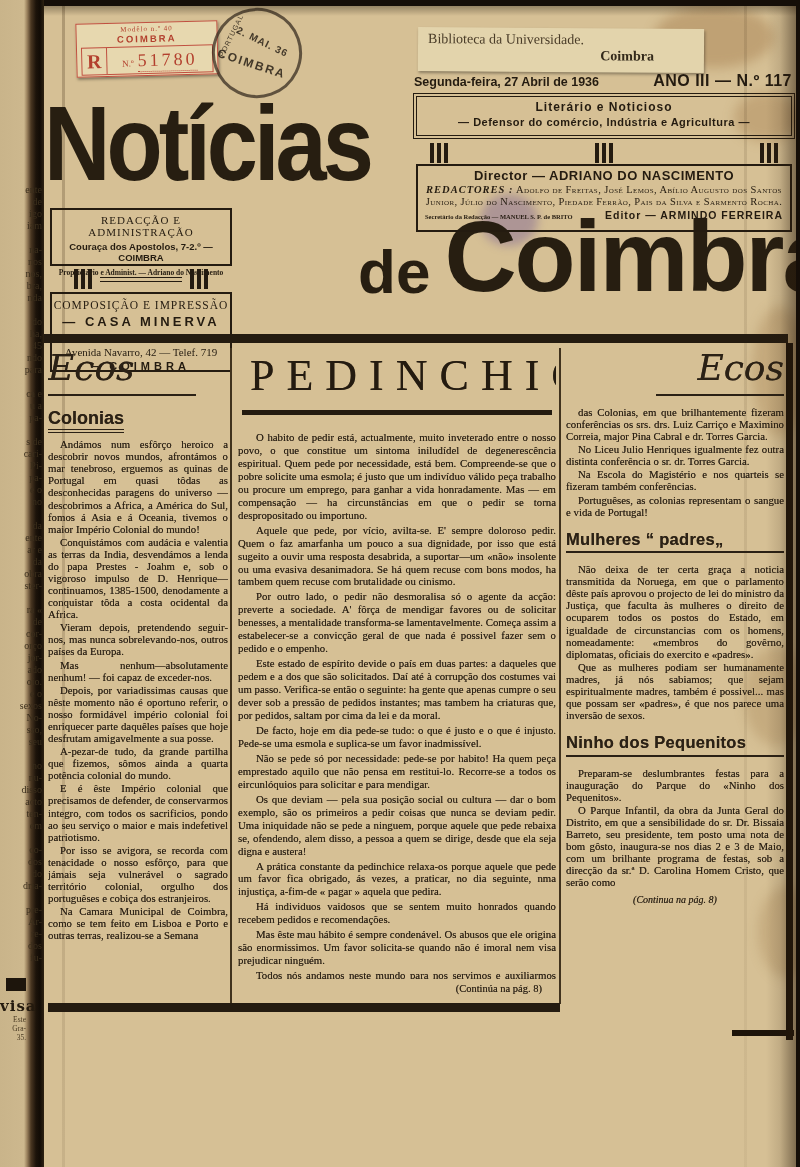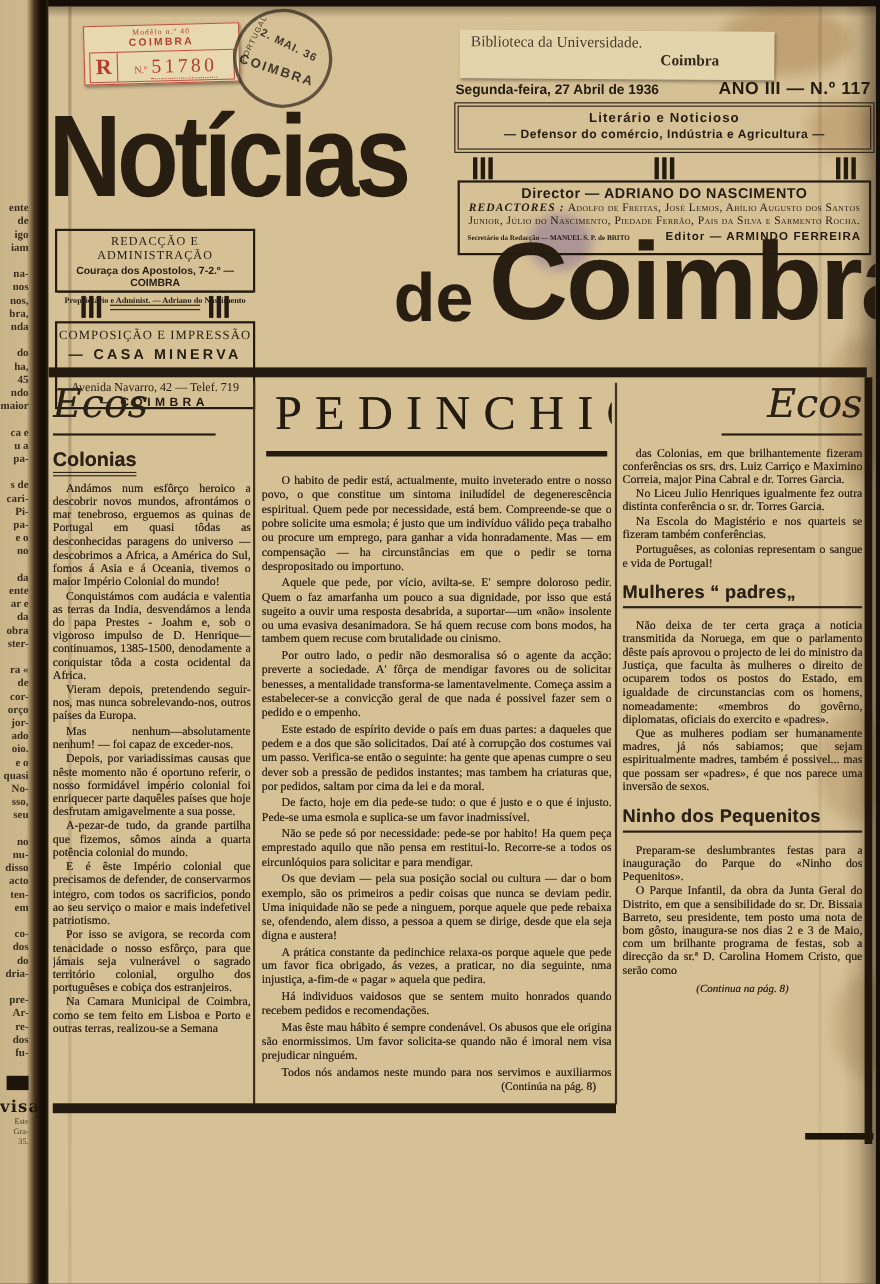--- a/index.html
+++ b/index.html
@@ -11,21 +11,21 @@
     background:linear-gradient(270deg,rgba(40,25,10,.5),rgba(40,25,10,.12) 16px,transparent 30px),
                linear-gradient(180deg,rgba(30,20,8,.35),transparent 10px);}
   .stain{position:absolute;border-radius:50%;filter:blur(6px);pointer-events:none;}
   .crease{position:absolute;top:0;bottom:0;width:3px;pointer-events:none;
     background:linear-gradient(180deg,rgba(70,50,25,.28),rgba(70,50,25,.10));}
   .smudge{position:absolute;border-radius:50%;filter:blur(5px);background:rgba(88,60,150,.32);}
   
   .torn{position:absolute;left:0;top:0;width:44px;height:1167px;overflow:hidden;
     background:linear-gradient(90deg,#c9b48a 0,#cdb88e 24px,#9c835f 27px,#4a3722 31px,#1c130a 36px,#120c06 40px,#2e2212 44px);}
   .frags{position:absolute;top:184px;left:0;width:26px;text-align:right;font-size:10px;line-height:12px;
-    color:#3a2e1c;font-weight:bold;}
+    color:#3a2e1c;font-weight:normal;padding-left:16px;}
   .frag{min-height:12px;}
   .fragblock{width:20px;height:13px;background:#1d150c;margin:8px 0 6px auto;}
   .ornate{font-size:15px;font-weight:bold;color:#241a0e;text-align:right;width:26px;
     font-family:"DejaVu Serif",serif;letter-spacing:1px;}
   .smalllines{font-size:7.5px;line-height:9px;text-align:right;width:26px;color:#4a3b24;}
   
   .reglabel{left:32px;top:16px;width:140px;height:52px;background:#e7d8af;border:1px solid #c05040;
     transform:rotate(-1.5deg);color:#b3402e;text-align:center;box-shadow:1px 2px 3px rgba(0,0,0,.4);}
   .reg-modelo{font-size:7px;letter-spacing:1px;padding-top:2px;}
   .reg-city{font-size:9.5px;font-weight:bold;letter-spacing:2px;font-family:"Liberation Sans",sans-serif;}
@@ -130,21 +130,21 @@
       <div class="frag">na-</div>
       <div class="frag">nos</div>
       <div class="frag">nos,</div>
       <div class="frag">bra,</div>
       <div class="frag">nda</div>
       <div class="frag"></div>
       <div class="frag">do</div>
       <div class="frag">ha,</div>
       <div class="frag">45</div>
       <div class="frag">ndo</div>
-      <div class="frag">maior</div>
+      <div class="frag">para</div>
       <div class="frag"></div>
       <div class="frag">ca e</div>
       <div class="frag">u a</div>
       <div class="frag">pa-</div>
       <div class="frag"></div>
       <div class="frag">s de</div>
       <div class="frag">cari-</div>
       <div class="frag">Pi-</div>
       <div class="frag">pa-</div>
       <div class="frag">e o</div>
@@ -158,21 +158,21 @@
       <div class="frag">ster-</div>
       <div class="frag"></div>
       <div class="frag">ra «</div>
       <div class="frag">de</div>
       <div class="frag">cor-</div>
       <div class="frag">orço</div>
       <div class="frag">jor-</div>
       <div class="frag">ado</div>
       <div class="frag">oio.</div>
       <div class="frag">e o</div>
-      <div class="frag">quasi</div>
+      <div class="frag">sexos</div>
       <div class="frag">No-</div>
       <div class="frag">sso,</div>
       <div class="frag">seu</div>
       <div class="frag"></div>
       <div class="frag">no</div>
       <div class="frag">nu-</div>
       <div class="frag">disso</div>
       <div class="frag">acto</div>
       <div class="frag">ten-</div>
       <div class="frag">em</div>

